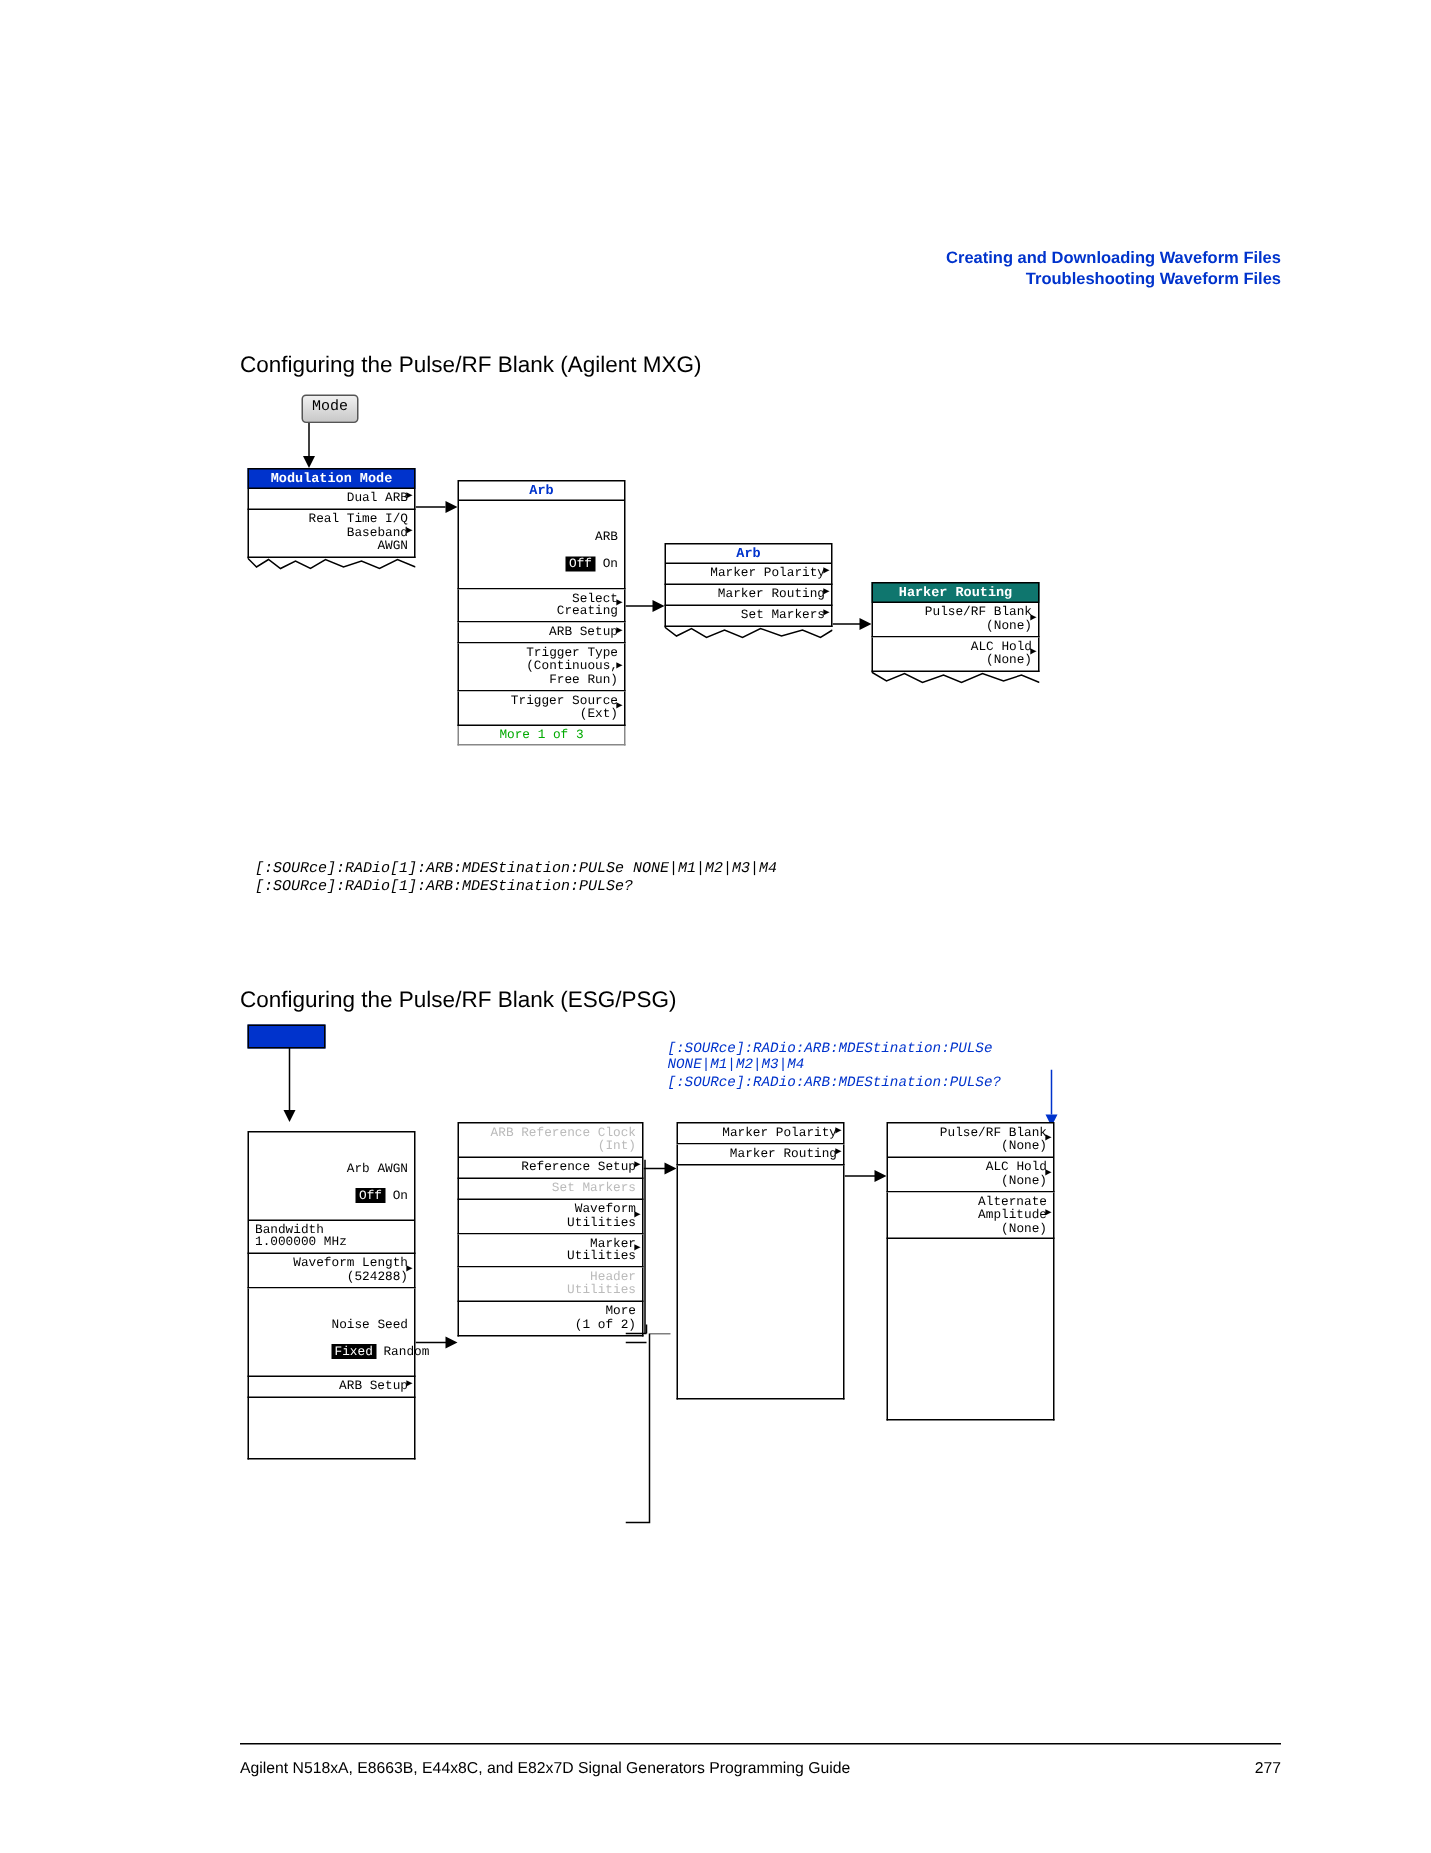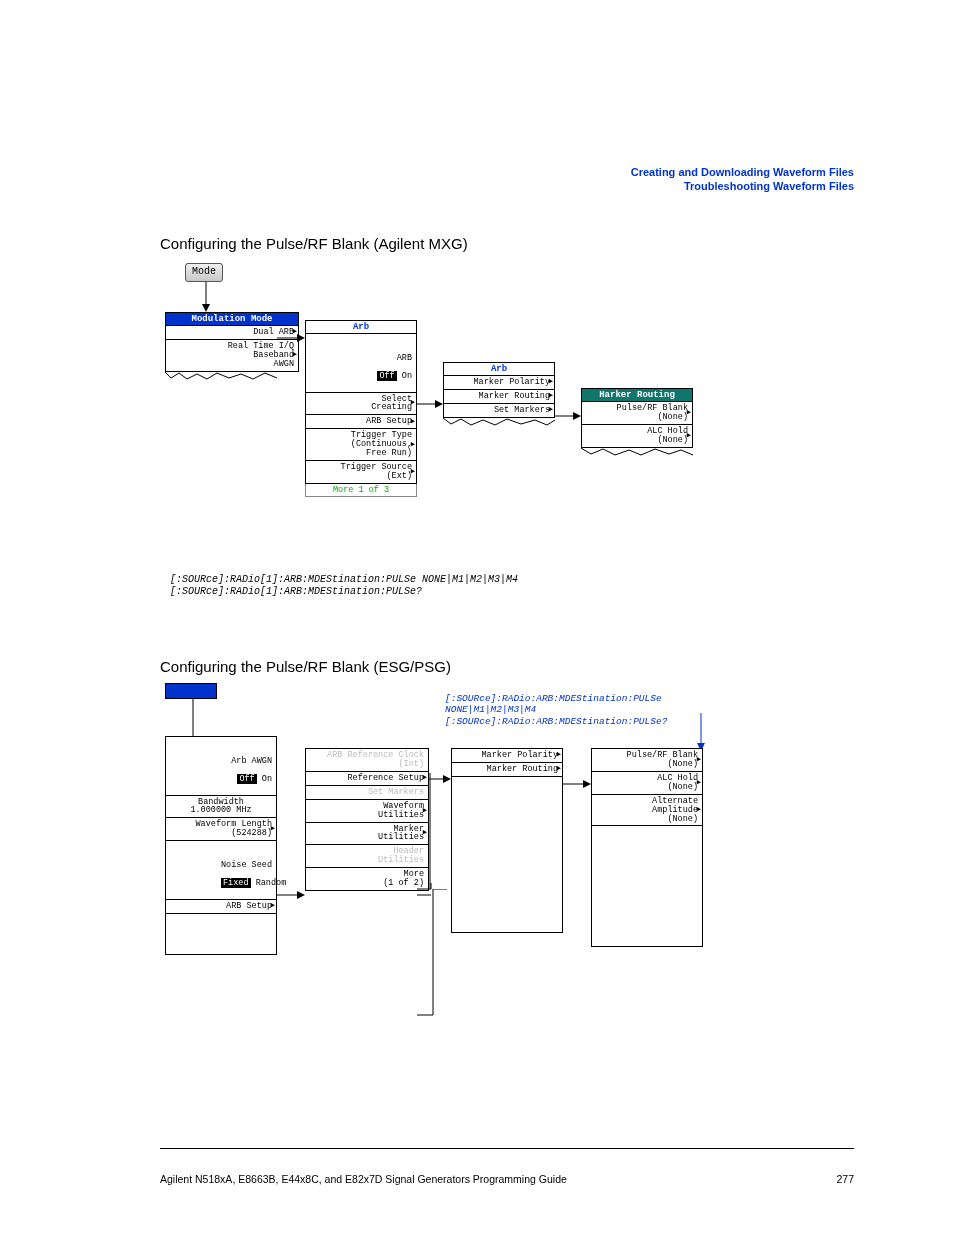--- a/index.html
+++ b/index.html
@@ -108,51 +108,51 @@
     margin-left: 10px;
     line-height: 1.2;
   }
   .scpi.blue { color: #0033cc; font-size: 9.5px; }
   .footer {
     position: absolute;
     bottom: 50px;
     left: 160px;
     right: 100px;
     border-top: 1px solid #000;
-    padding-top: 24px;
+    padding-top: 10px;
     font-size: 10.5px;
     display: flex;
     justify-content: space-between;
   }
   .inv { background:#000; color:#fff; padding: 0 2px; }
 </style>
 </head>
 <body>
 
 <div class="page">
   <div class="header-right">
     <div>Creating and Downloading Waveform Files</div>
     <div>Troubleshooting Waveform Files</div>
   </div>
 
   <div class="section1">
     <div class="section-title">Configuring the Pulse/RF Blank (Agilent MXG)</div>
 
     <div class="diagram" style="height:300px;">
 
-      <div style="position:absolute; left:20px; top:0;">
+      <div style="position:absolute; left:36px; top:0;">
         <div class="mode-btn">Mode</div>
       </div>
 
       <svg style="position:absolute; left:35px; top:22px;" width="12" height="30">
         <line x1="6" y1="0" x2="6" y2="24" stroke="#000" stroke-width="1"></line>
         <polygon points="6,30 2,22 10,22" fill="#000"></polygon>
       </svg>
 
-      <div class="menu-col" style="left:0; top:52px; width:134px;">
+      <div class="menu-col" style="left:0; top:52px; width:112px;">
         <div class="hdr sel" style="color:#fff;background:#0033cc;">Modulation Mode</div>
         <div class="menu-item"><span>Dual ARB</span><span class="tri">▶</span></div>
         <div class="menu-item"><span>Real Time I/Q
     Baseband
         AWGN</span><span class="tri">▶</span></div>
 
         <svg width="112" height="8">
             <path d="M0 0 L6 6 L14 1 L22 7 L32 2 L42 7 L52 1 L64 6 L76 2 L88 7 L100 1 L112 6" stroke="#000" fill="none"></path>
           </svg>
       </div>
@@ -231,26 +231,26 @@
         <line x1="6" y1="0" x2="6" y2="30" stroke="#0033cc"></line>
         <polygon points="6,38 2,30 10,30" fill="#0033cc"></polygon>
       </svg>
 
       <div style="position:absolute; left:0; top:0; width:50px; height:14px; border:1px solid #000; background:#0033cc;"></div>
       <svg style="position:absolute; left:22px; top:15px;" width="12" height="50">
         <line x1="6" y1="0" x2="6" y2="42" stroke="#000"></line>
           <polygon points="6,50 2,42 10,42" fill="#000"></polygon>
       </svg>
 
-      <div class="menu-col" style="left:0; top:53px; width:112px;">
+      <div class="menu-col" style="left:0; top:71px; width:112px;">
         <div class="menu-item first" style="text-align:right;">
           <div>Arb AWGN</div>
           <span class="inv">Off</span> <span>On</span>
         </div>
-        <div class="menu-item" style="text-align:center;">Bandwidth
+        <div class="menu-item" style="text-align:left;">Bandwidth
 1.000000 MHz</div>
         <div class="menu-item"><span>Waveform Length
 (524288)</span><span class="tri">▶</span></div>
         <div class="menu-item" style="text-align:right;">
           <div>Noise Seed</div>
           <span class="inv">Fixed</span> <span>Random</span>
         </div>
         <div class="menu-item"><span>ARB Setup</span><span class="tri">▶</span></div>
         <div style="border:1px solid #000; border-top:none; height:40px;"></div>
       </div>

